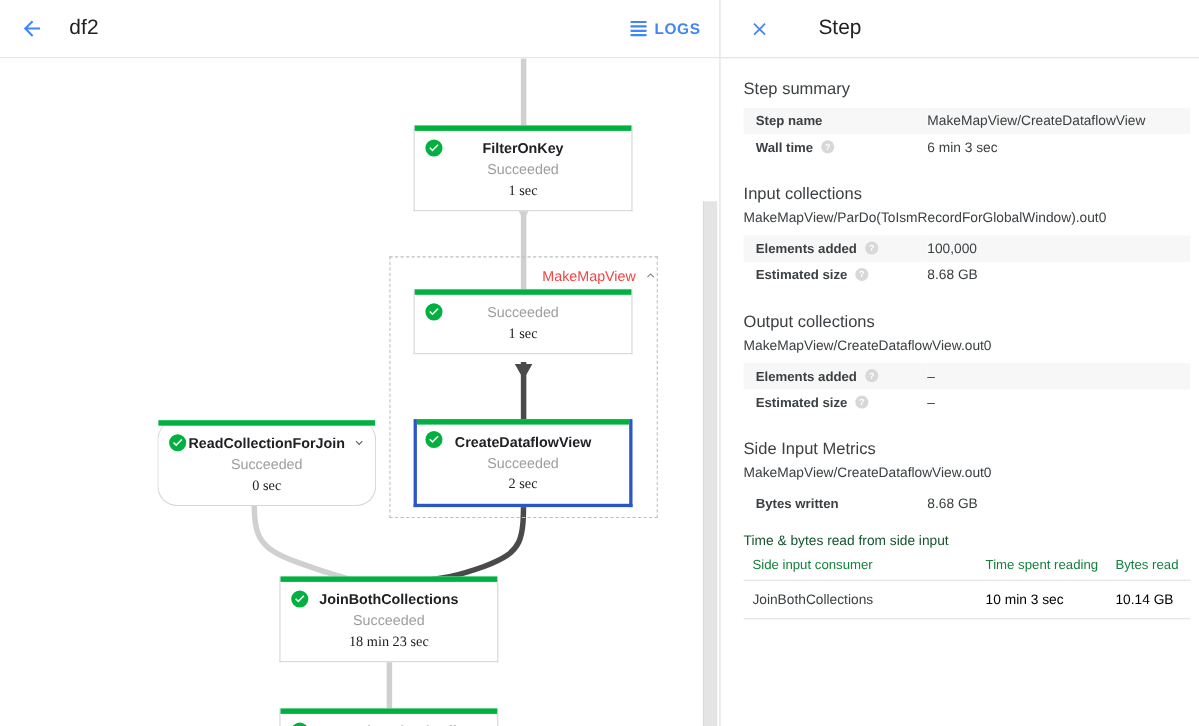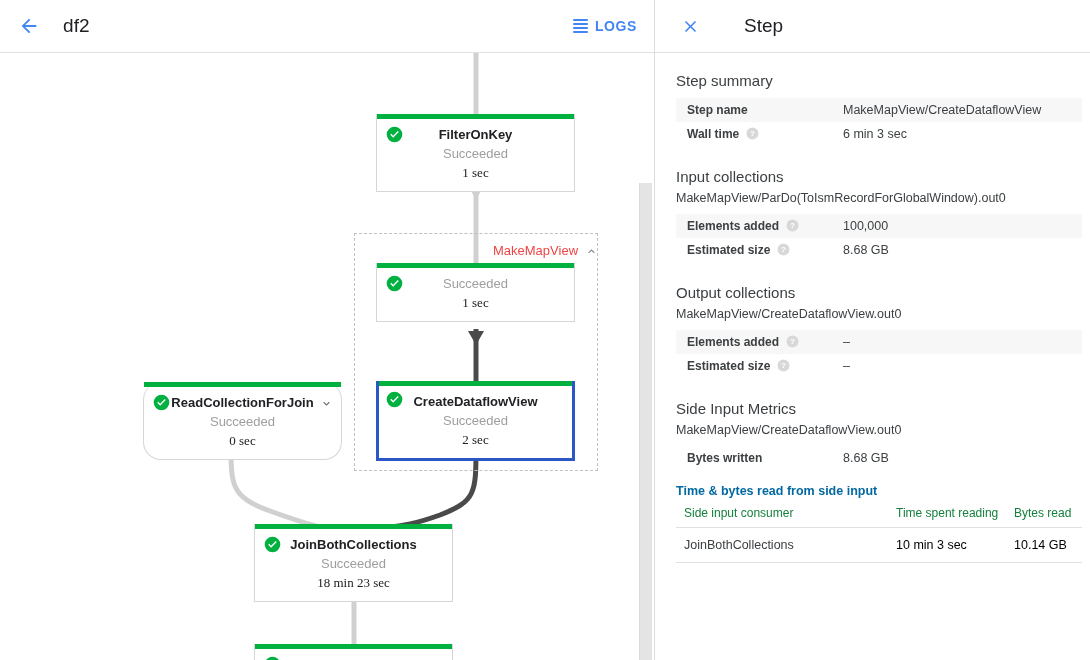--- a/index.html
+++ b/index.html
@@ -192,21 +192,21 @@
   .help-icon {
     display: inline-block;
     width: 13px; height: 13px;
     vertical-align: -2px;
     margin-left: 7px;
     cursor: pointer;
   }
 
   
   .grid-title {
-    font-size: 12.5px; font-weight: bold; color: #0369a1;
+    font-size: 12.5px; font-weight: normal; color: #14532d;
     margin: 0 0 4px 0;
   }
   .grid-table { width: 100%; border-collapse: collapse; }
   .grid-table th {
     font-size: 12px; font-weight: 400; color: #15803d;
     text-align: left; padding: 4px 0 7px 8px;
     border-bottom: 1px solid #e0e0e0;
     white-space: nowrap;
   }
   .grid-table th.num { text-align: left; }

